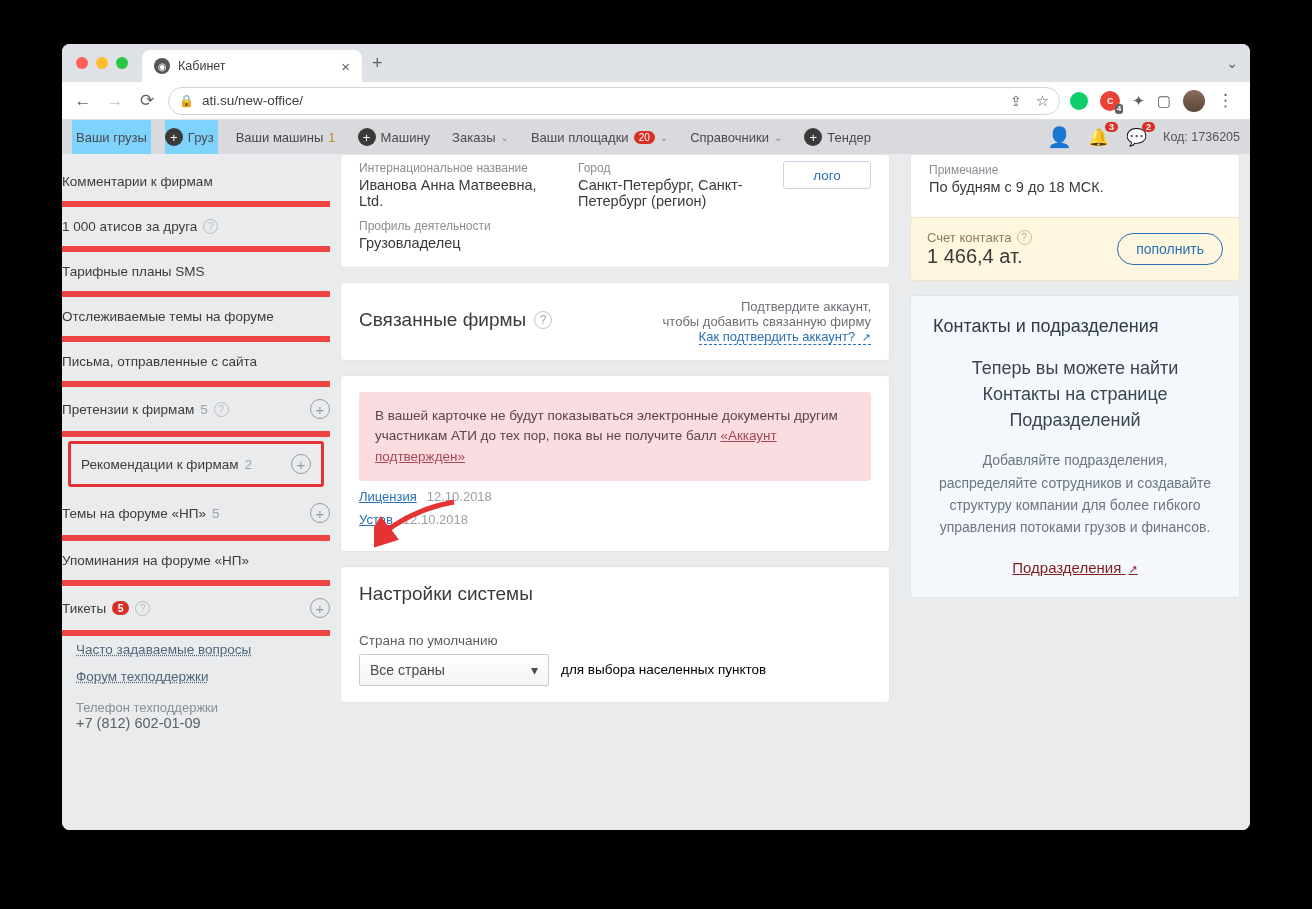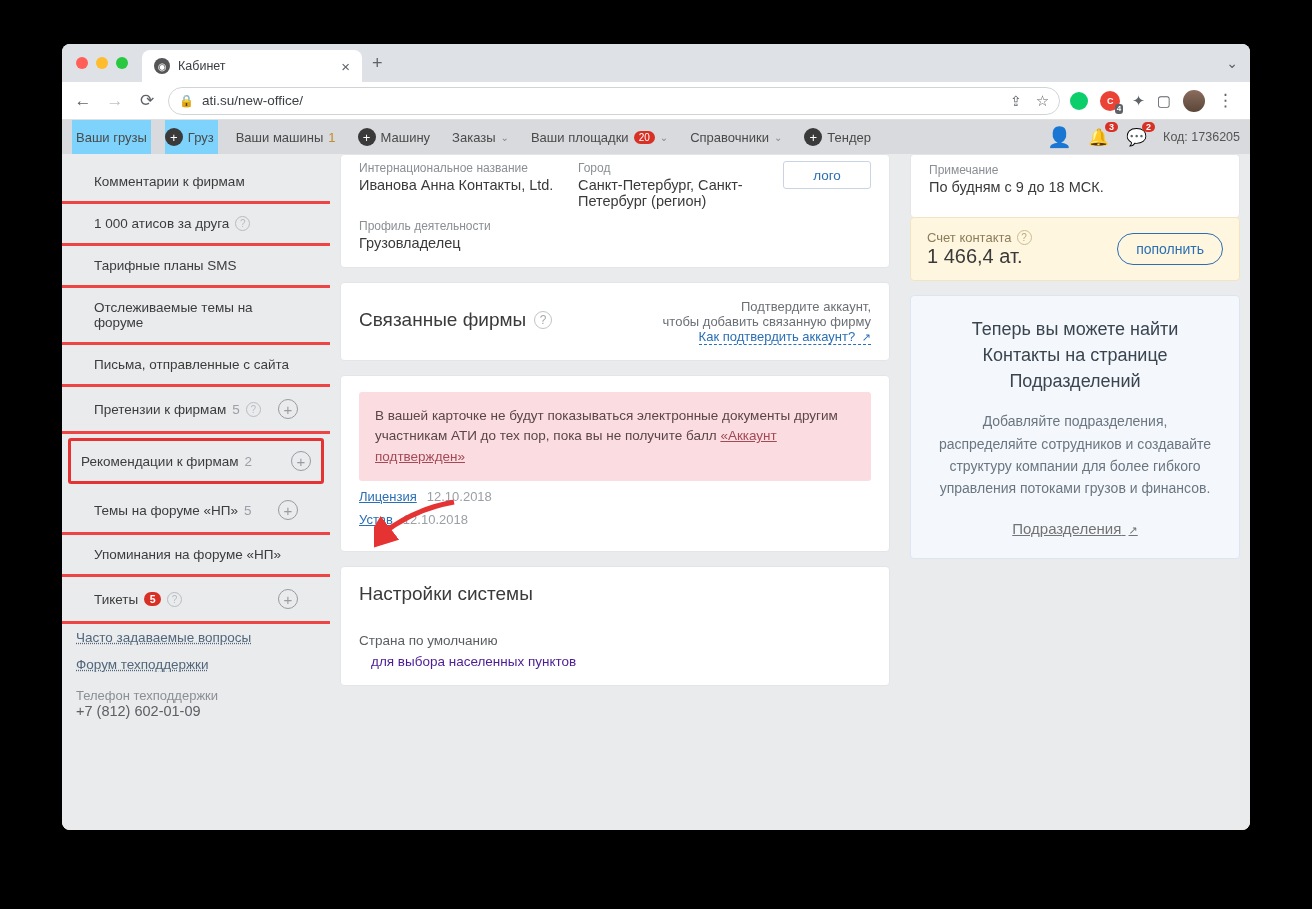--- a/index.html
+++ b/index.html
@@ -32,21 +32,21 @@
   .pill{width:18px;height:18px;border-radius:50%;background:#3a3a3a;color:#fff;display:flex;align-items:center;justify-content:center;font-size:13px;line-height:1}
   .badge-num{background:#d93025;color:#fff;border-radius:9px;font-size:10px;padding:1px 5px;font-weight:400}
   .chev{font-size:10px;color:#888}
   .appbar-right{margin-left:auto;display:flex;align-items:center;gap:16px}
   .bell{position:relative;color:#8a8f94;font-size:17px}
   .bell .dot-badge{position:absolute;top:-5px;right:-8px;background:#d93025;color:#fff;border-radius:8px;font-size:9px;padding:0 4px;font-weight:700}
   .code{font-size:12.5px;color:#555}
 
   .content{display:flex;height:calc(100% - 110px);background:#e9ebed}
   .sidebar{width:268px;padding:8px 0 12px;overflow-y:auto}
-  .sb-item{padding:12px 32px;font-size:13.5px;color:#3c3c3c;display:flex;align-items:center;gap:6px;border-bottom:3px solid #ef4444}
+  .sb-item{padding:12px 0;font-size:13.5px;color:#3c3c3c;display:flex;align-items:center;gap:6px;border-bottom:6px solid #ef4444}
   .sb-item.hl{border:3px solid #e53333;border-radius:3px;margin:4px 6px;padding:10px 10px}
   .sb-item .cnt{color:#9aa0a6}
   .sb-item .help{width:15px;height:15px;border-radius:50%;border:1.3px solid #b8bcc0;color:#b8bcc0;font-size:10px;display:flex;align-items:center;justify-content:center}
   .sb-item .plus{margin-left:auto;width:20px;height:20px;border-radius:50%;border:1.6px solid #979ca1;color:#979ca1;display:flex;align-items:center;justify-content:center;font-size:15px}
   .sb-item.link{color:#51667a;text-decoration:underline dotted;border:0;padding:6px 14px}
   .sb-foot{padding:10px 14px;font-size:13px;color:#8b8f93}
   .sb-foot .phone{color:#5c6063;font-size:14.5px}
   .red-badge{background:#d93025;color:#fff;border-radius:9px;font-size:10.5px;padding:1px 5.5px;font-weight:700}
 
   .main{flex:1;padding:0 10px;overflow:hidden}
@@ -62,32 +62,32 @@
   .linked .rt{font-size:13px;color:#6c7075;text-align:right}
   .linked .rt a{color:#2a6fb5;border-bottom:1px dashed #2a6fb5;text-decoration:none}
   .btn-outline{border:1.5px solid #2a6fb5;color:#2a6fb5;background:#fff;border-radius:16px;padding:6px 14px;font-size:12px;letter-spacing:.5px}
   .warn{background:#fbdde1;border-radius:3px;padding:14px 16px;font-size:13.5px;color:#5a4548;line-height:1.5}
   .warn a{color:#a44a57;text-decoration:underline}
   .doclist{margin-top:0;font-size:13px}
   .doclist .d{margin:8px 0}
   .doclist a{color:#2a6fb5;text-decoration:underline}
   .doclist .dt{color:#9aa0a6;margin-left:10px}
   .select{border:1px solid #c8ccd0;border-radius:2px;padding:7px 10px;font-size:14px;color:#4a4a4a;width:190px;display:flex;justify-content:space-between;align-items:center;background:linear-gradient(#fff,#f3f4f5)}
-  .hint{color:#4c1d95;font-size:13.5px;margin-left:12px}
+  .hint{color:#000000;font-size:13.5px;margin-left:12px}
 
   .rcard1 .val{font-size:14.5px}
   .balance-box{background:#fff6df;border:1px solid #f0e4c2;border-radius:4px;padding:12px 16px;display:flex;justify-content:space-between;align-items:center;margin-top:-14px;margin-bottom:14px}
   .balance-box .amt{font-size:20px;color:#3a3a3a}
   .topup{border:1.5px solid #2a6fb5;color:#2a6fb5;background:transparent;border-radius:18px;padding:7px 18px;font-size:14px}
   .rcard2{background:#f4f8fc;border:1px solid #dce6f0;padding:20px 22px}
   .rcard2 h3{font-size:18px;color:#2e3a45;font-weight:400;margin-bottom:18px}
   .rcard2 .big{text-align:center;font-size:18px;color:#3a4550;line-height:1.45;margin-bottom:16px}
   .rcard2 .sm{text-align:center;font-size:14px;color:#6b7680;line-height:1.6;margin-bottom:20px}
   .rcard2 .lnk{text-align:center}
-  .rcard2 .lnk a{color:#737373;font-size:15px;}
+  .rcard2 .lnk a{color:#7f1d1d;font-size:15px;}
   .ext-arrow{font-size:11px;margin-left:3px}
 
   .arrow{position:absolute;top:450px;left:312px;pointer-events:none}
 
   .flex-head{display:flex;justify-content:space-between;align-items:center;margin-bottom:12px}
 </style>
 </head>
 <body>
 
 <div class="window">
@@ -222,21 +222,21 @@
         <div class="phone">+7 (812) 602-01-09</div>
       </div>
     </div>
 
     <div class="main">
       <div class="card" style="display:flex;justify-content:space-between;padding-top:6px">
         <div style="flex:1">
           <div class="row2">
             <div style="flex:1">
               <div class="lbl">Интернациональное название</div>
-              <div class="val">Иванова Анна Контакты, Ltd.</div>
+              <div class="val">Иванова Анна Матвеевна, Ltd.</div>
             </div>
             <div style="flex:1">
               <div class="lbl">Город</div>
               <div class="val">Санкт-Петербург, Санкт-Петербург (регион)</div>
             </div>
           </div>
           <div class="lbl">Профиль деятельности</div>
           <div class="val" style="margin-bottom:0">Грузовладелец</div>
         </div>
         <div class="logo-box">
@@ -263,20 +263,24 @@
         <div class="doclist">
           <div class="d"><a href="#">Лицензия</a><span class="dt">12.10.2018</span></div>
           <div class="d"><a href="#">Устав</a><span class="dt">12.10.2018</span></div>
         </div>
       </div>
 
       <div class="card">
         <div class="sec-title" style="margin-bottom:28px">Настройки системы</div>
         <div class="lbl" style="font-size:13.5px;color:#5a5e62;margin-bottom:6px">Страна по умолчанию</div>
         <div style="display:flex;align-items:center">
+          <div class="select">
+              <span>Все страны</span>
+              <span>▾</span>
+            </div>
           <span class="hint">для выбора населенных пунктов</span>
         </div>
       </div>
     </div>
 
     <div class="right">
       <div class="card rcard1" style="padding-top:8px;padding-bottom:10px;margin-bottom:0;border-bottom:0">
         <div class="lbl">Примечание</div>
         <div class="val" style="margin-bottom:12px">По будням с 9 до 18 МСК.</div>
       </div>
@@ -284,20 +288,21 @@
         <div>
           <div style="font-size:13px;color:#8a7d5a;display:flex;gap:5px;align-items:flex-start">
               <span>Счет контакта</span>
               <span class="qm" style="border-color:#cabd93;color:#b8aa7d;width:15px;height:15px;font-size:10px">?</span>
             </div>
           <div class="amt">1 466,4 ат.</div>
         </div>
         <button class="topup">пополнить</button>
       </div>
       <div class="card rcard2">
+        <h3>Контакты и подразделения</h3>
         <div class="big">Теперь вы можете найти Контакты на странице Подразделений</div>
         <div class="sm">Добавляйте подразделения, распределяйте сотрудников и создавайте структуру компании для более гибкого управления потоками грузов и финансов.</div>
         <div class="lnk"><a href="#"><span>Подразделения</span> <span class="ext-arrow">↗</span></a></div>
       </div>
     </div>
   </div>
 
   <svg class="arrow" width="90" height="60">
     <defs>
         <marker id="ah" markerWidth="10" markerHeight="10" refX="2" refY="3" orient="auto">

